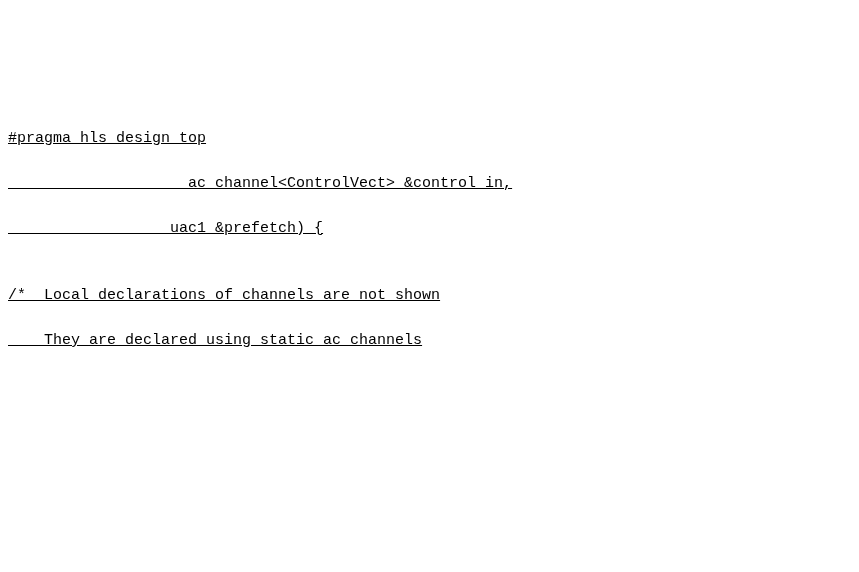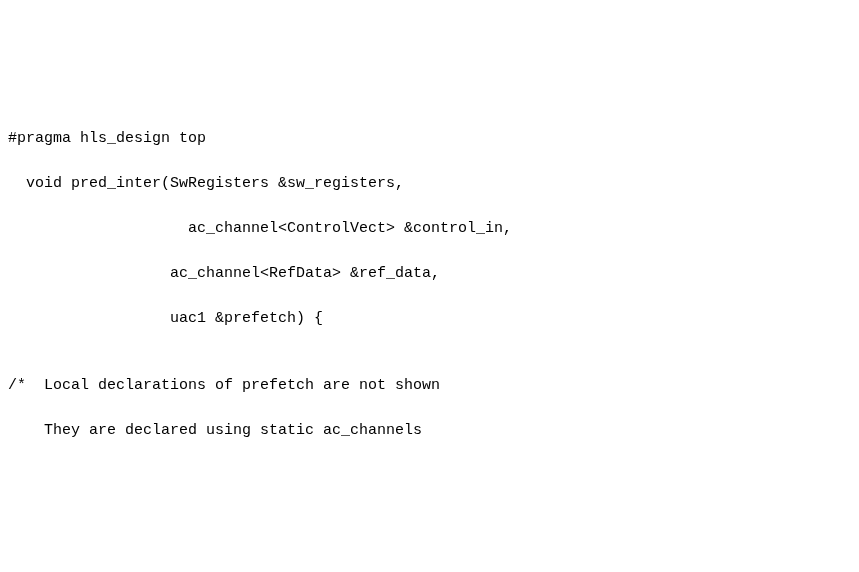--- a/index.html
+++ b/index.html
@@ -16,35 +16,34 @@
       line-height: 1.5;
       color: #000;
       padding: 15px 8px;
       white-space: pre;
     }
     .code-block {
       font-family: "Courier New", Courier, monospace;
     }
     .line {
       display: block;
+      text-decoration: underline;
     }
   </style>
 </head>
 <body>
 
 
 
 <div class="code-block">
 <span class="line">#pragma hls_design top</span>
-<span class="line">  void pred_inter(SwRegisters &amp;sw_registers,</span>
 <span class="line">                    ac_channel&lt;ControlVect&gt; &amp;control_in,</span>
-<span class="line">                  ac_channel&lt;RefData&gt; &amp;ref_data,</span>
 <span class="line">                  uac1 &amp;prefetch) {</span>
 <span class="line"></span>
-<span class="line">/*  Local declarations of prefetch are not shown</span>
+<span class="line">/*  Local declarations of channels are not shown</span>
 <span class="line">    They are declared using static ac_channels</span>
 
 
 <span class="line"></span>
 
 
 
 
 
 

